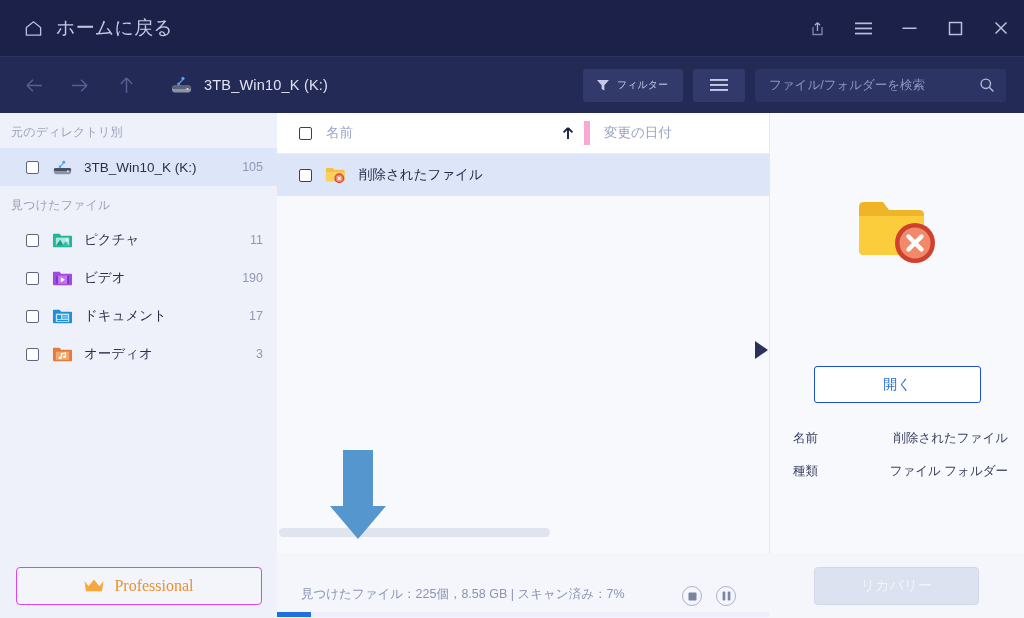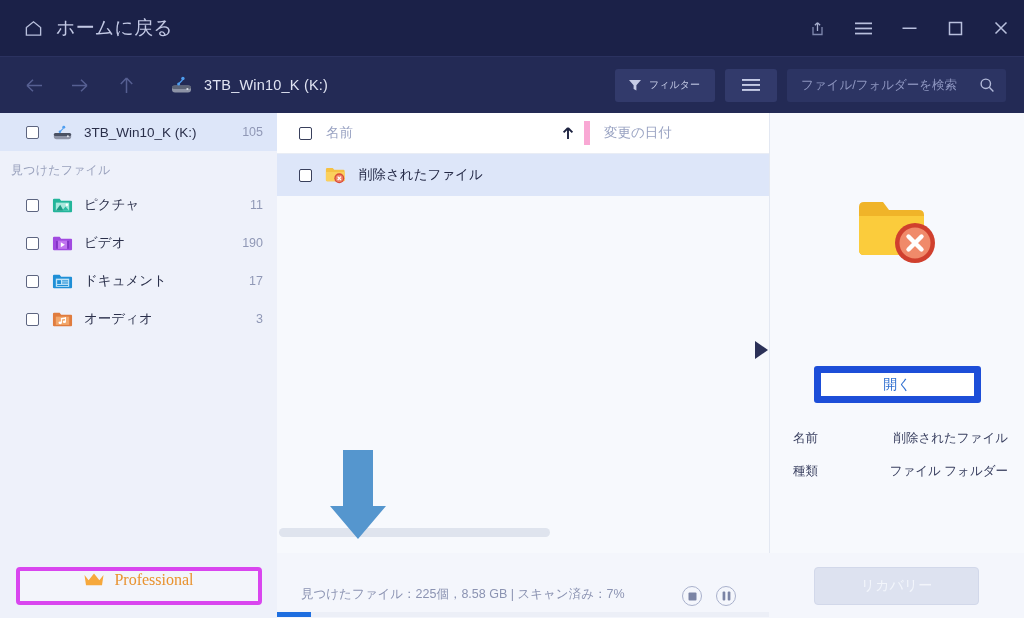--- a/index.html
+++ b/index.html
@@ -62,21 +62,21 @@
     height: 33px; background: #323a6b; border-radius: 3px;
     display: flex; align-items: center; gap: 7px; padding: 0 15px 0 13px;
     cursor: pointer;
   }
   .filter-btn span { color: #c5cbe6; font-size: 10px; }
   .list-btn {
     width: 52px; height: 33px; background: #323a6b; border-radius: 3px;
     display: flex; align-items: center; justify-content: center; cursor: pointer;
   }
   .search-box {
-    width: 219px; height: 33px; background: #2c3463; border-radius: 3px;
+    width: 251px; height: 33px; background: #2c3463; border-radius: 3px;
     display: flex; align-items: center; padding: 0 11px 0 14px; cursor: text;
   }
   .search-box input {
     flex: 1; background: transparent; border: none; outline: none;
     color: #c9cee8; font-size: 12.5px;
     font-family: "Liberation Sans", "DejaVu Sans", sans-serif;
   }
   .search-box input::placeholder { color: #8e96c0; }
 
   
@@ -106,22 +106,22 @@
   .side-count {
     margin-left: auto; color: #9098b6; font-size: 12.5px;
   }
 
   
   .promo-wrap {
     position: absolute; left: 0; top: 553px; width: 277px; height: 65px;
     background: #eef1fa; display: flex; align-items: center; justify-content: center;
   }
   .promo-btn {
-    width: 246px; height: 38px; border: 4px solid #d946ef; border-radius: 4px;
-    background: #f3f5fb; display: flex; justify-content: center;
+    width: 246px; height: 38px; border: 1px solid #d946ef; border-radius: 4px;
+    background: #f3f5fb; display: flex; align-items: center; justify-content: center;
     gap: 9px; cursor: pointer;
   }
   .promo-btn span { color: #e8922f; font-size: 16px; font-family: "Liberation Serif", serif; }
 
   
   .filepanel {
     position: absolute; left: 277px; top: 113px; width: 492px; height: 440px;
     background: #f7f9fd; overflow: hidden;
   }
   .list-header {
@@ -163,21 +163,21 @@
   .preview {
     position: absolute; left: 769px; top: 113px; width: 255px; height: 440px;
     background: #f7f9fd; border-left: 1px solid #e3e8f2;
   }
   .prev-icon-wrap {
     position: absolute; left: 0; top: 80px; width: 255px;
     display: flex; justify-content: center;
   }
   .open-btn {
     position: absolute; left: 44px; top: 253px; width: 167px; height: 37px;
-    border: 7px solid #1d4ed8; border-radius: 3px; background: #fff;
+    border: 1px solid #1d4ed8; border-radius: 3px; background: #fff;
     display: flex; align-items: center; justify-content: center; cursor: pointer;
   }
   .open-btn span { color: #2f6fd0; font-size: 14px; }
   .meta-row {
     position: absolute; left: 0; width: 255px; display: flex; align-items: baseline;
   }
   .meta-k { width: 110px; padding-left: 23px; color: #3a4060; font-size: 12.5px; }
   .meta-v { flex: 1; text-align: right; padding-right: 17px; color: #3a4060; font-size: 12.5px; }
 
   
@@ -313,20 +313,21 @@
         <svg width="16" height="16" viewBox="0 0 16 16">
           <circle cx="6.8" cy="6.8" r="4.7" fill="none" stroke="#b3bada" stroke-width="1.4"></circle>
           <path d="M10.3 10.3 L14.4 14.4" stroke="#b3bada" stroke-width="1.4"></path>
         </svg>
       </div>
     </div>
   </div>
 
   <div class="sidebar">
 
+    <div class="side-group-title">元のディレクトリ別</div>
 
     <div class="side-row selected">
       <div class="cb"></div>
       <svg class="side-ico" viewBox="0 0 23 20">
         <rect x="2" y="10.5" width="19" height="7" rx="3" fill="#8d93a6"></rect>
         <rect x="2" y="10.5" width="19" height="3.4" rx="1.7" fill="#4a5163"></rect>
         <circle cx="17.4" cy="14.2" r="1.1" fill="#e3e7ef"></circle>
         <path d="M9 8.8 L12.4 5.4" stroke="#4f9ef0" stroke-width="1.1"></path>
         <circle cx="12.9" cy="4.2" r="1.6" fill="#4f9ef0"></circle>
         <circle cx="8.7" cy="9.2" r="1.4" fill="#4f9ef0"></circle>

